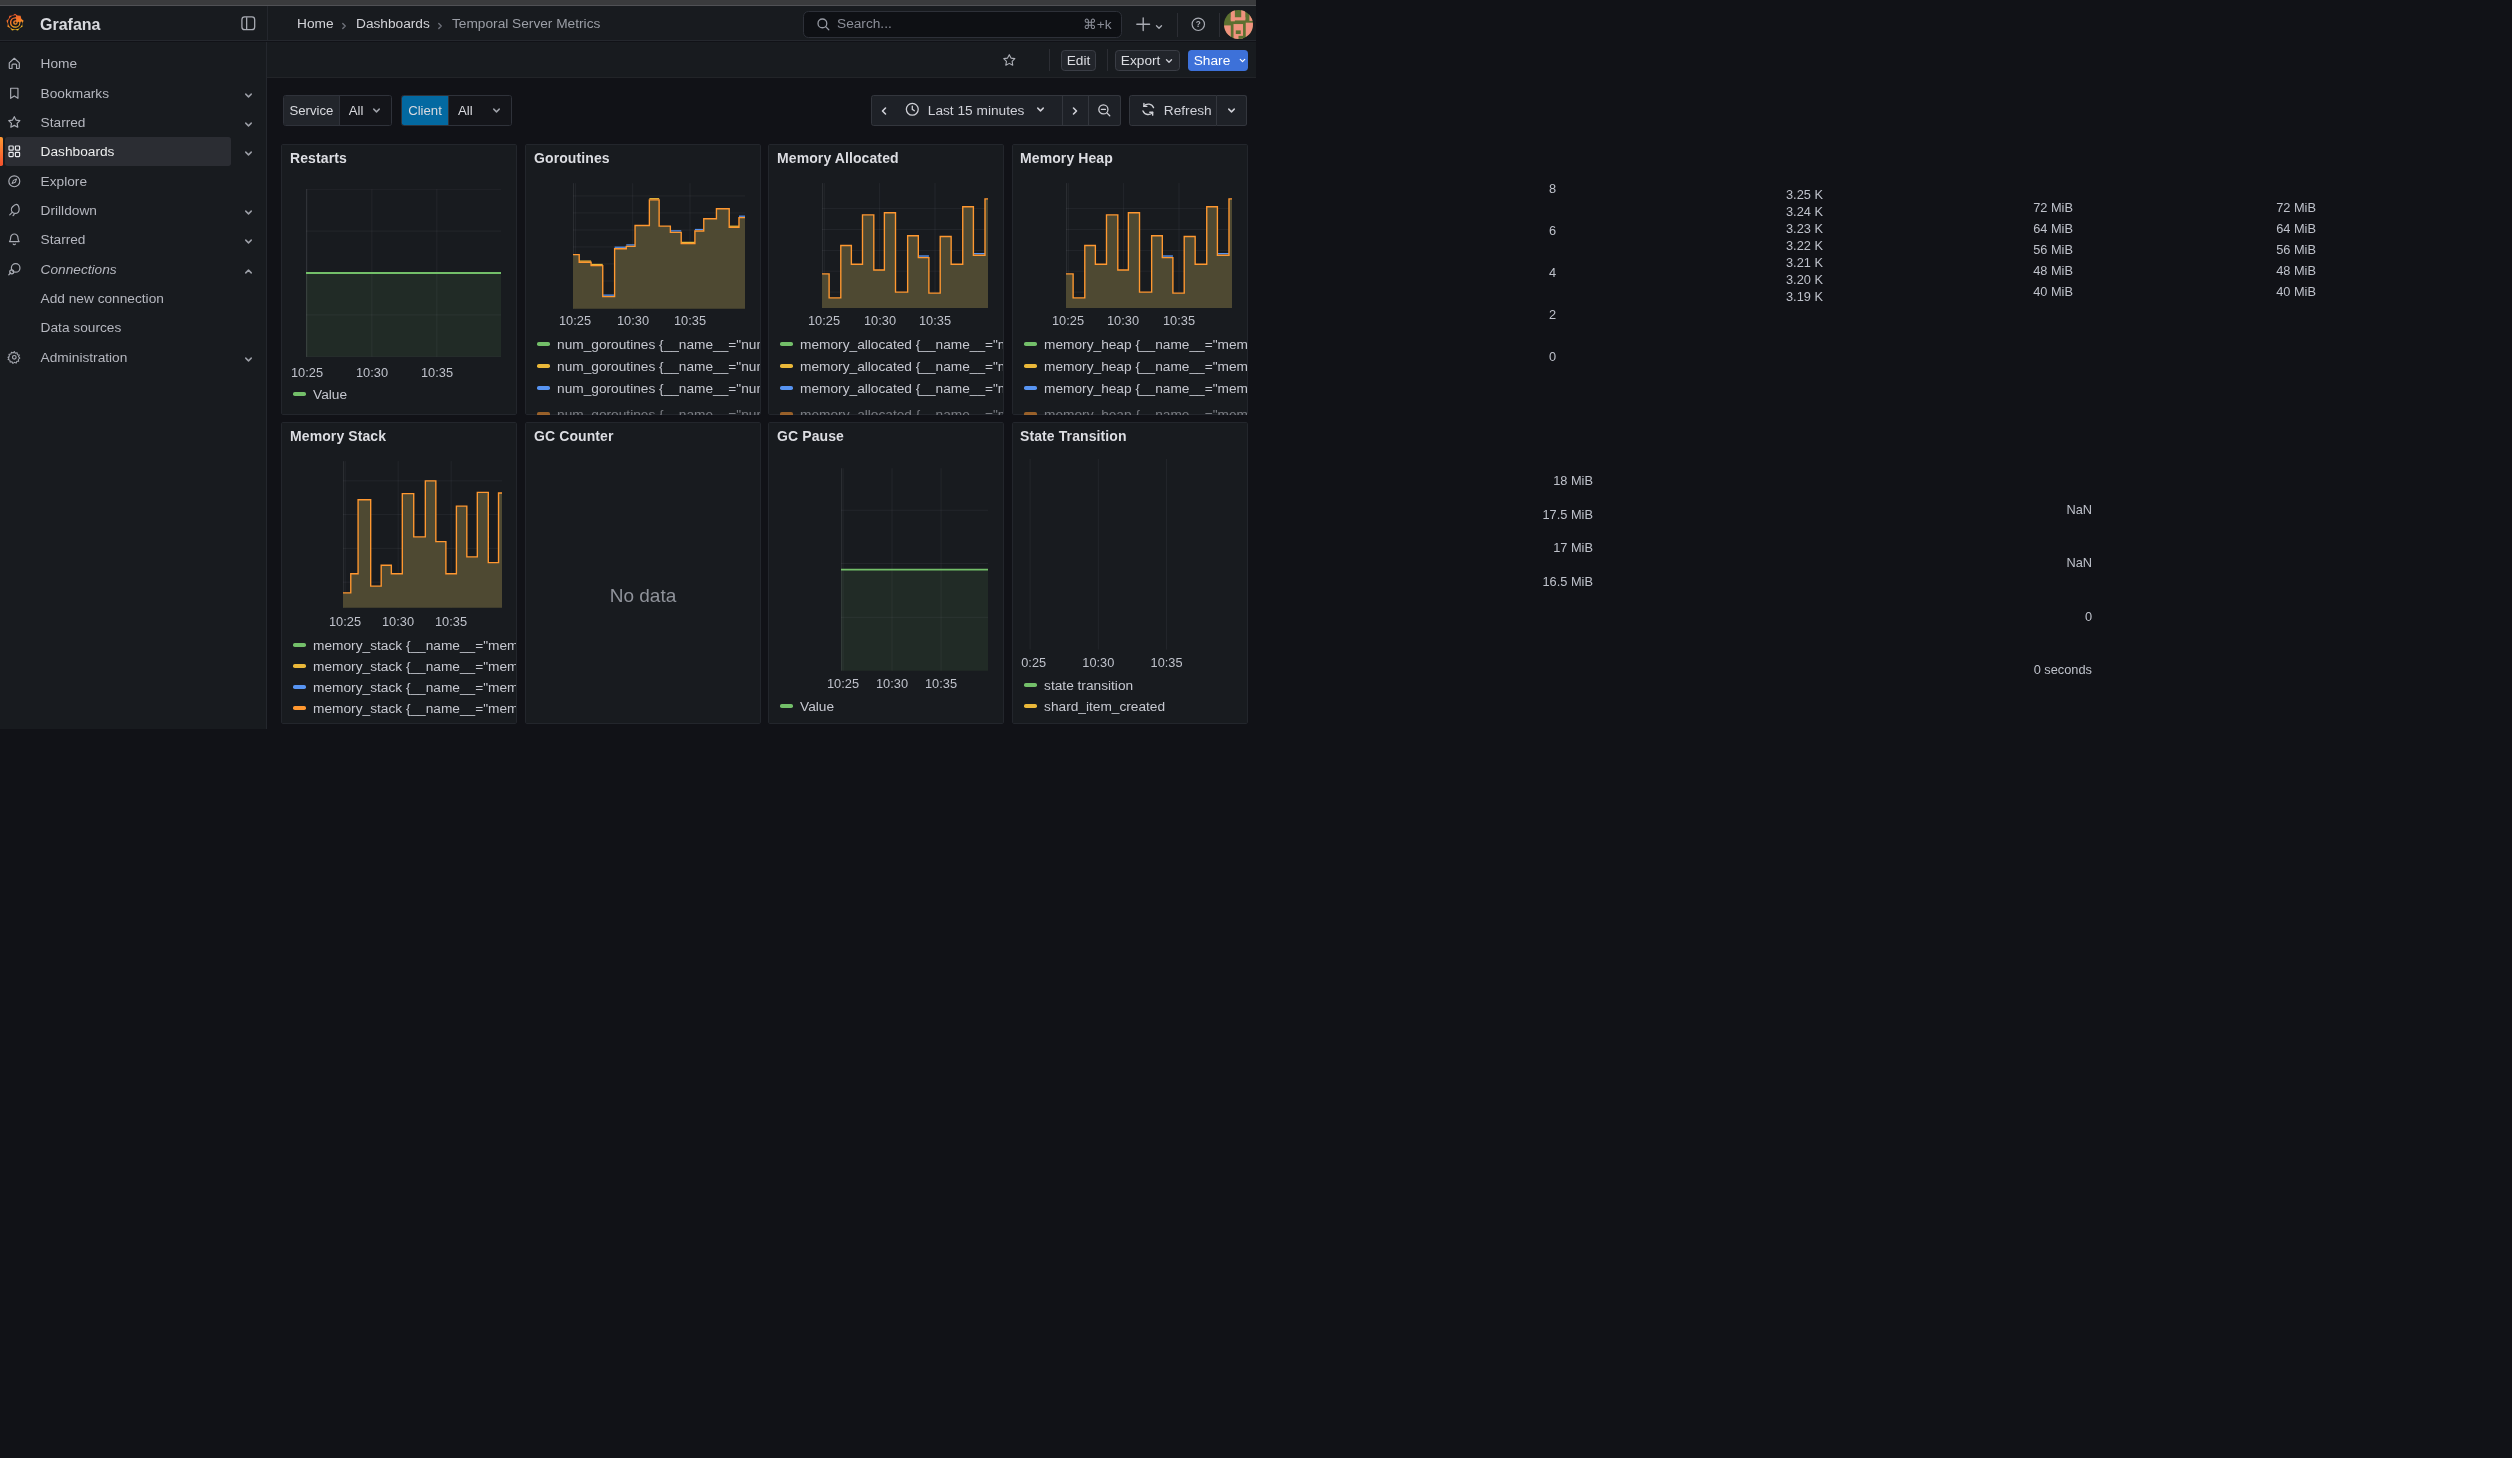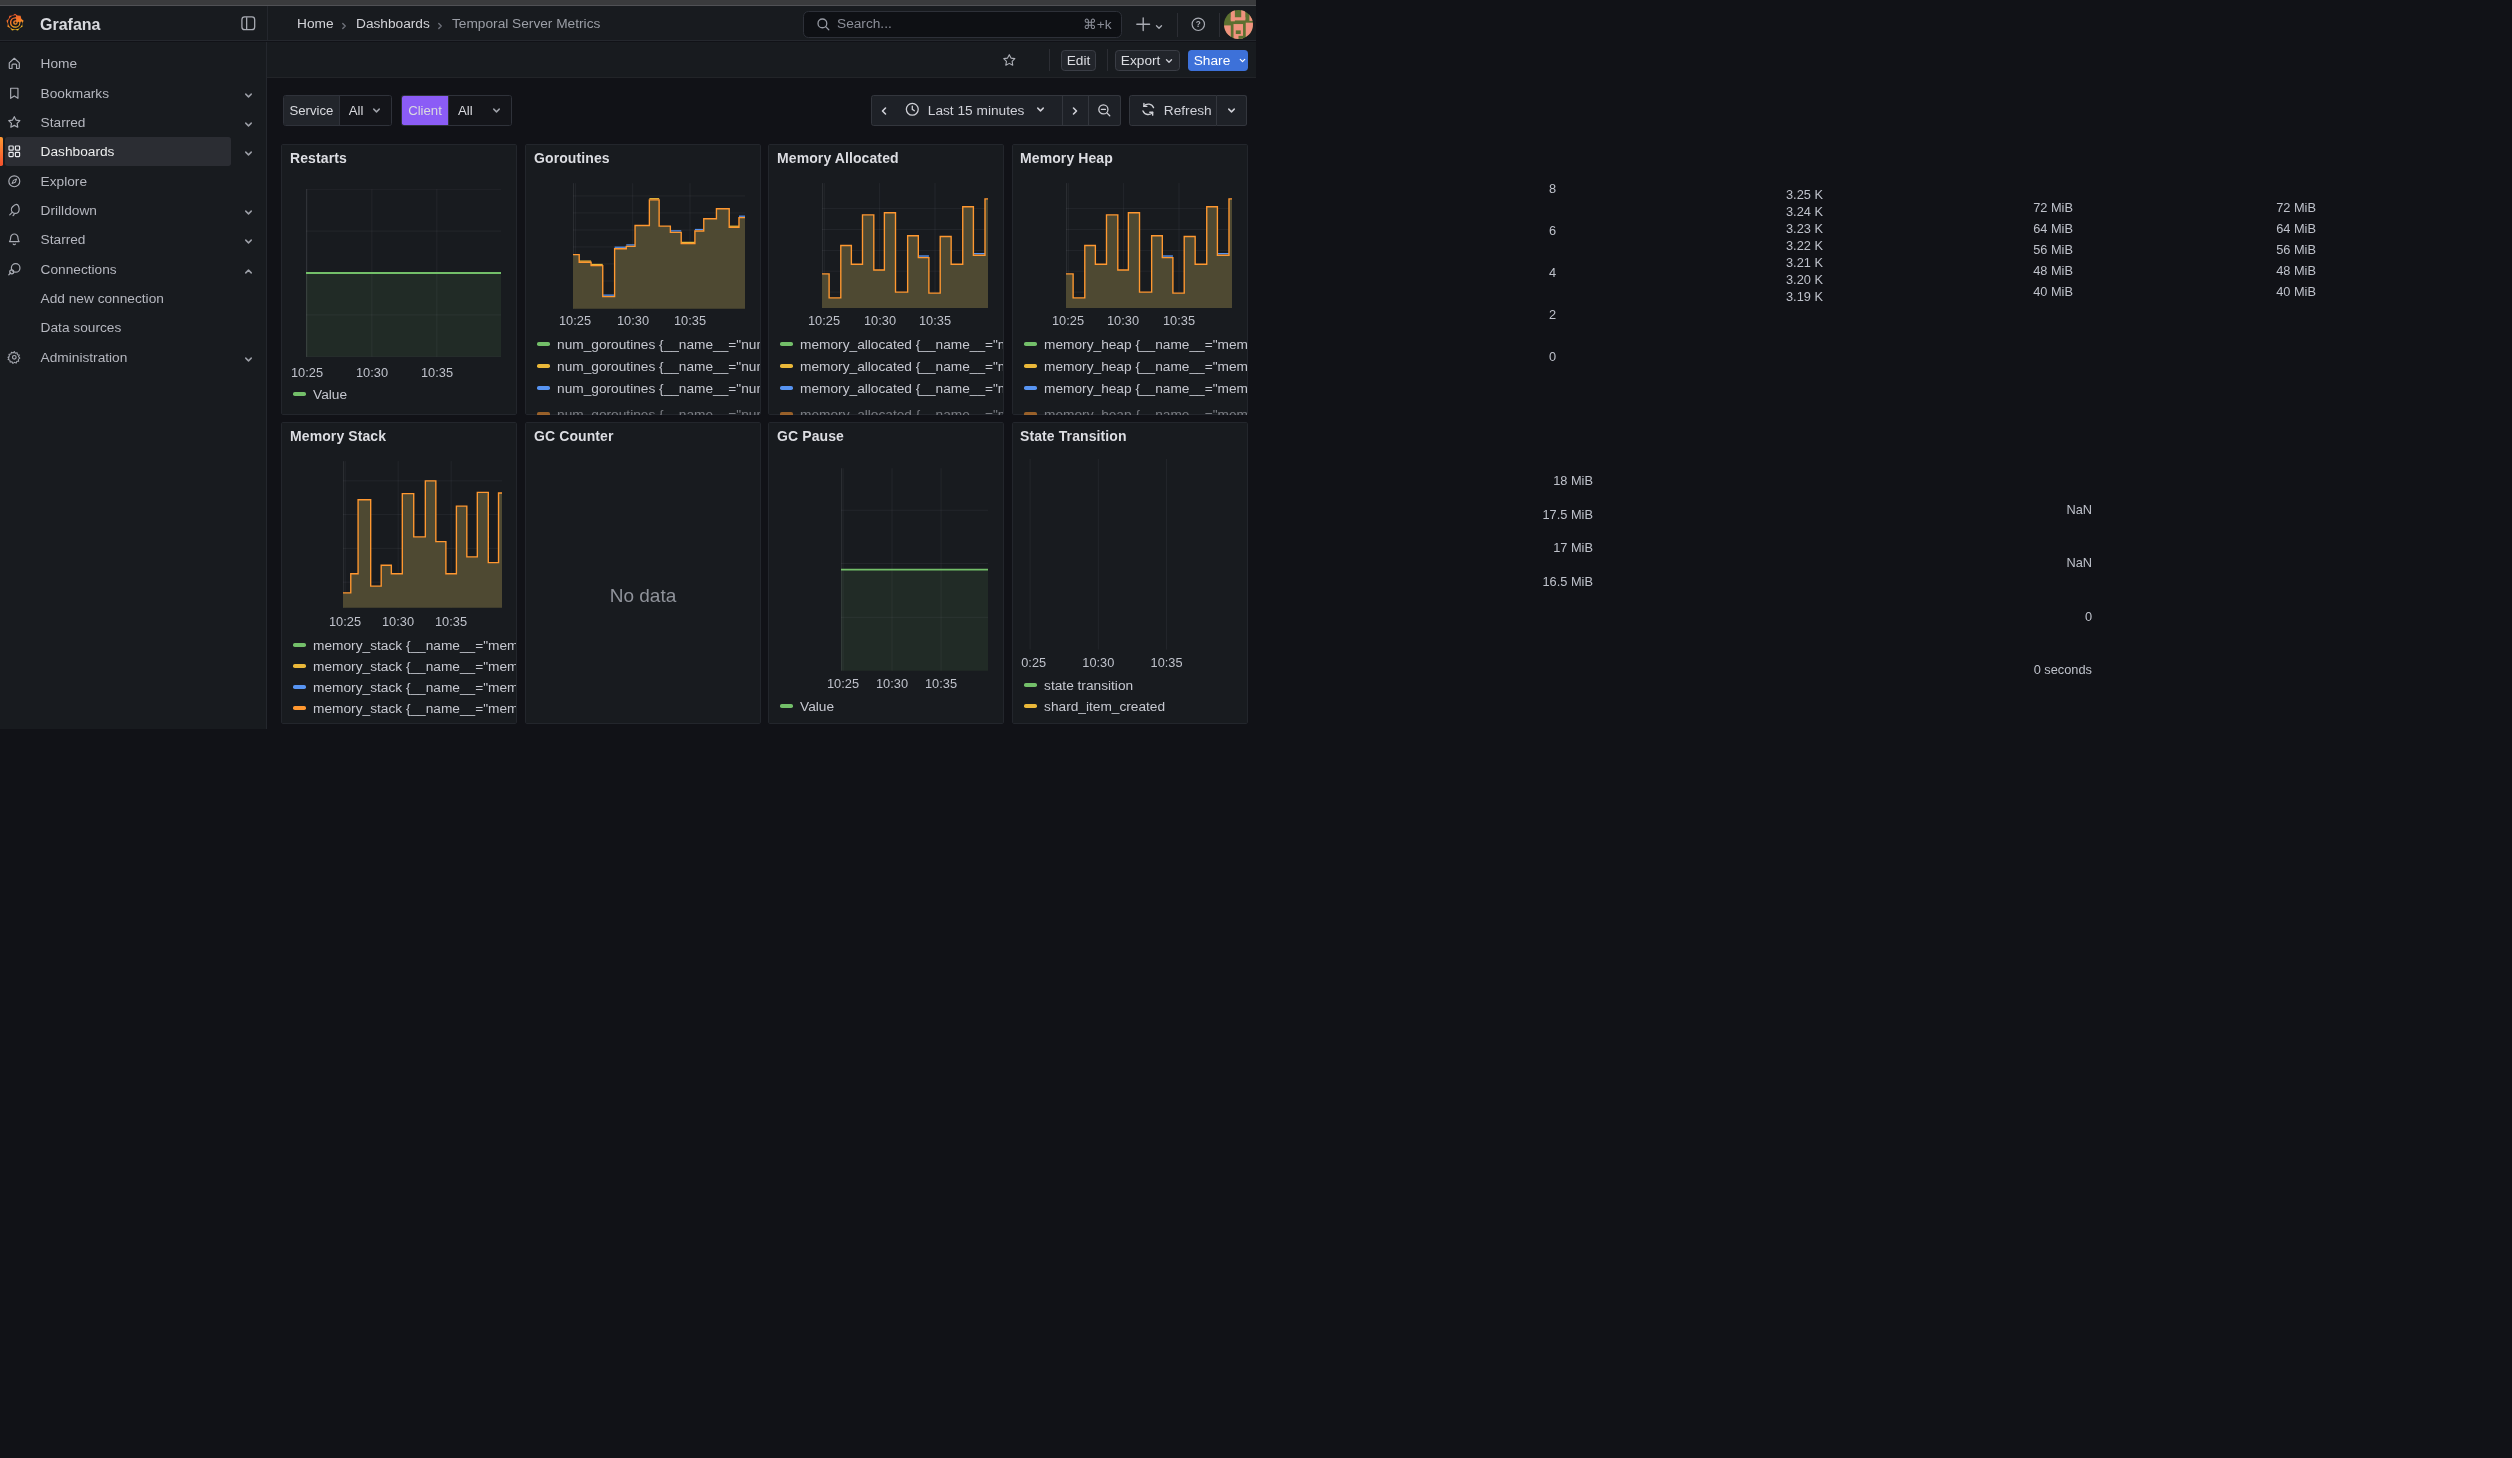--- a/index.html
+++ b/index.html
@@ -159,21 +159,21 @@
 <div class="nav" style="top:225px;">
     <span class="ic" style="top:7.3px"><svg width="14.6" height="14.6" viewBox="0 0 16 16" fill="none" style="">
         <path d="M8 2.2a4 4 0 0 1 4 4c0 2.7 0.7 3.6 1.3 4.3H2.7C3.3 9.8 4 8.9 4 6.2a4 4 0 0 1 4-4Z" stroke="#a9acb4" stroke-width="1.3" stroke-linejoin="round"></path>
         <path d="M6.8 13.2a1.3 1.3 0 0 0 2.4 0" stroke="#a9acb4" stroke-width="1.3" stroke-linecap="round"></path>
       </svg></span>
     <span class="tx">Starred</span>
   </div>
 <div class="a" style="left:243px;top:234px"><svg width="11" height="11" viewBox="0 0 12 12" fill="none" style="">
       <path d="M3 4.5l3 3 3-3" stroke="#9da0a8" stroke-width="1.6" stroke-linecap="round" stroke-linejoin="round" transform="scale(1.0)"></path>
     </svg></div>
-<div class="nav" style="top:255px;">
+<div class="nav" style="top:255px;font-style:italic;">
     <span class="ic" style="top:7.3px"><svg width="14.6" height="14.6" viewBox="0 0 16 16" fill="none" style="">
         <circle cx="9.5" cy="6.5" r="4.7" stroke="#a9acb4" stroke-width="1.3"></circle>
         <circle cx="5.2" cy="10.8" r="2.2" stroke="#a9acb4" stroke-width="1.3"></circle>
         <path d="M2 14l2-2" stroke="#a9acb4" stroke-width="1.3" stroke-linecap="round"></path>
       </svg></span>
     <span class="tx">Connections</span>
   </div>
 <div class="a" style="left:243px;top:264px"><svg width="11" height="11" viewBox="0 0 12 12" fill="none" style="">
       <path d="M3 7.5l3-3 3 3" stroke="#9da0a8" stroke-width="1.6" stroke-linecap="round" stroke-linejoin="round" transform="scale(1.0)"></path>
     </svg></div>
@@ -193,21 +193,21 @@
 <div class="a" style="left:243px;top:352px"><svg width="11" height="11" viewBox="0 0 12 12" fill="none" style="">
       <path d="M3 4.5l3 3 3-3" stroke="#9da0a8" stroke-width="1.6" stroke-linecap="round" stroke-linejoin="round" transform="scale(1.0)"></path>
     </svg></div>
 <div class="a" style="left:283px;top:95px;width:109px;height:31px;border:0.9px solid #2f323a;border-radius:2.7px;overflow:hidden;display:flex">
     <div style="width:56px;background:#22252b;display:flex;align-items:center;justify-content:center;color:#d9dadf;font-size:13.2px">Service</div>
     <div style="width:53px;background:#14151a;border-left:0.9px solid #2f323a;display:flex;align-items:center;justify-content:space-between;padding:0 9px;color:#d9dadf;font-size:13.2px">All <svg width="11" height="11" viewBox="0 0 12 12" fill="none" style="">
         <path d="M3 4.5l3 3 3-3" stroke="#9da0a8" stroke-width="1.6" stroke-linecap="round" stroke-linejoin="round" transform="scale(1.0)"></path>
       </svg></div>
   </div>
 <div class="a" style="left:401px;top:95px;width:111px;height:31px;border:0.9px solid #2f323a;border-radius:2.7px;overflow:hidden;display:flex">
-    <div style="width:47px;background:#8b5cf6;display:flex;align-items:center;justify-content:center;color:#d9dadf;font-size:13.2px">Client</div>
+    <div style="width:47px;background:#0369a1;display:flex;align-items:center;justify-content:center;color:#d9dadf;font-size:13.2px">Client</div>
     <div style="width:64px;background:#14151a;border-left:0.9px solid #2f323a;display:flex;align-items:center;justify-content:space-between;padding:0 9px;color:#d9dadf;font-size:13.2px">All <svg width="11" height="11" viewBox="0 0 12 12" fill="none" style="">
         <path d="M3 4.5l3 3 3-3" stroke="#9da0a8" stroke-width="1.6" stroke-linecap="round" stroke-linejoin="round" transform="scale(1.0)"></path>
       </svg></div>
   </div>
 <div class="seg" style="left:871px;top:95px;width:25px;height:31px;border-radius:2.7px 0 0 2.7px;justify-content:center">
     <svg width="12" height="12" viewBox="0 0 13 13" fill="none" style="">
       <path d="M7.5 3l-3 3 3 3" stroke="#d0d1d8" stroke-width="1.6" stroke-linecap="round" stroke-linejoin="round" transform="scale(1.0833333333333333)"></path>
     </svg>
   </div>
 <div class="seg" style="left:895px;top:95px;width:168px;height:31px;border-left:none">

